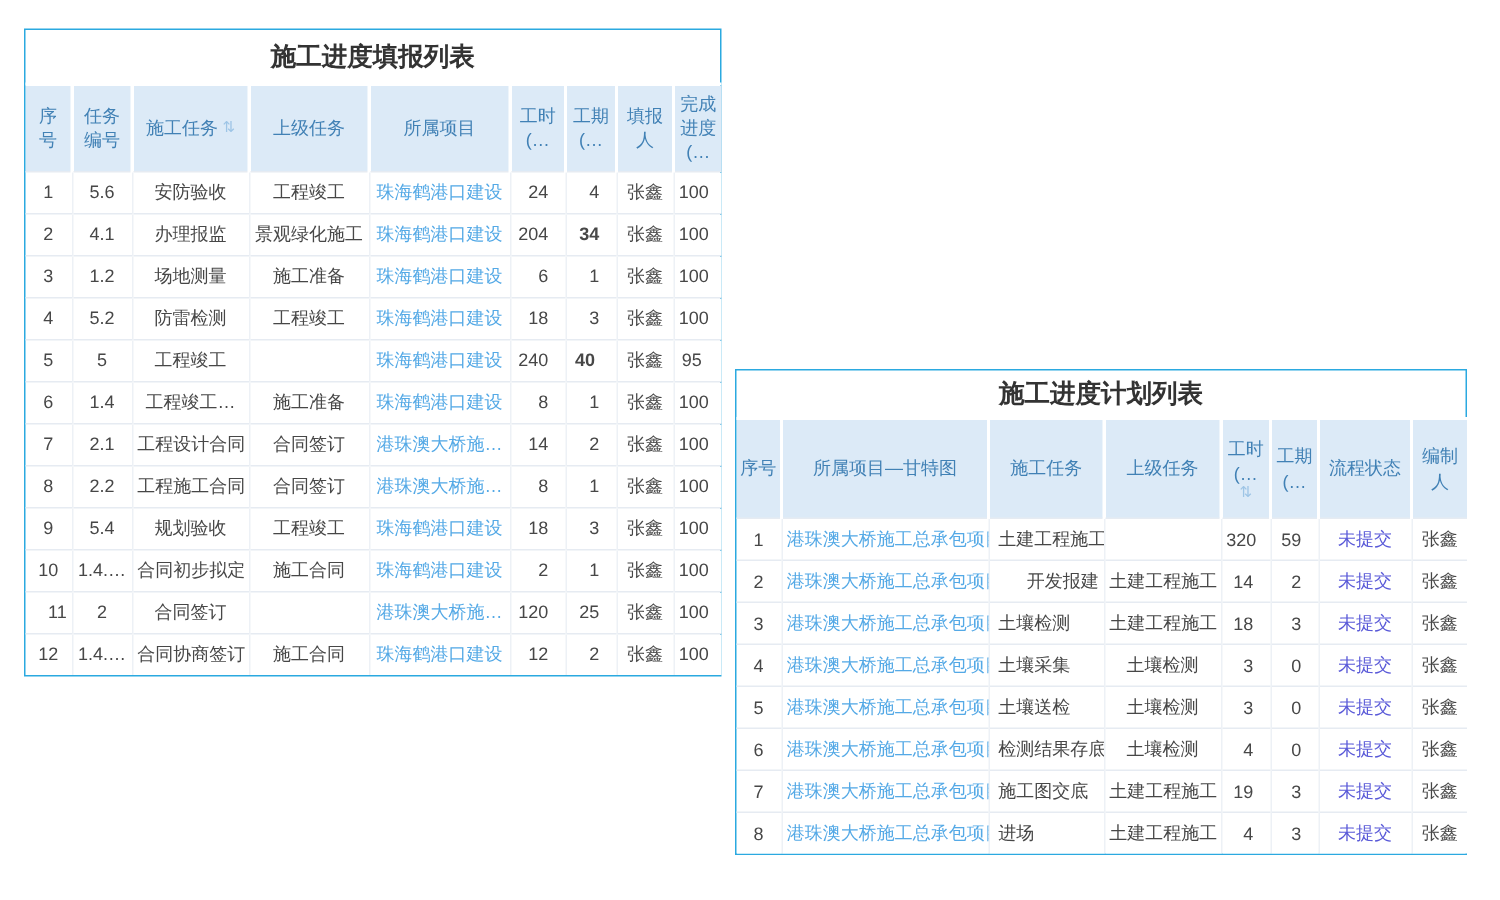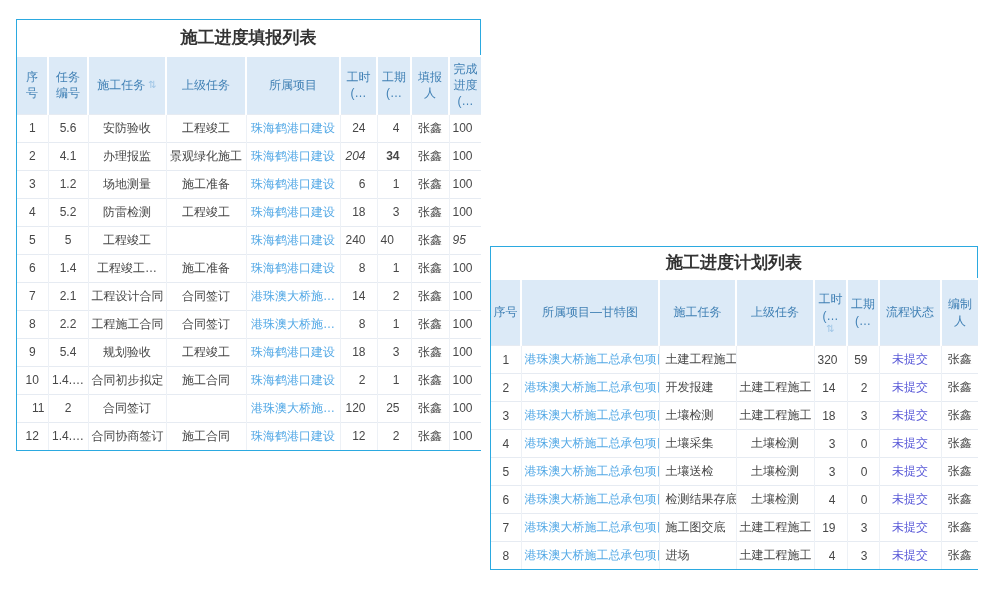--- a/index.html
+++ b/index.html
@@ -129,21 +129,21 @@
           <td class="al-right" style="text-align: right;">4</td>
           <td style="text-align: center;">张鑫</td>
           <td class="al-right" style="text-align: right;">100</td>
         </tr>
         <tr>
           <td style="text-align: center;">2</td>
           <td style="text-align: center;">4.1</td>
           <td style="text-align: center;">办理报监</td>
           <td style="text-align: center;">景观绿化施工</td>
           <td style="text-align: center;"><a class="cell-link">珠海鹤港口建设</a></td>
-          <td class="al-right" style="text-align: right; font-style: italic;">204</td>
+          <td class="al-right" style="text-align: right;">204</td>
           <td class="al-right" style="text-align: right; font-weight: bold;">34</td>
           <td style="text-align: center;">张鑫</td>
           <td class="al-right" style="text-align: right;">100</td>
         </tr>
         <tr>
           <td style="text-align: center;">3</td>
           <td style="text-align: center;">1.2</td>
           <td style="text-align: center;">场地测量</td>
           <td style="text-align: center;">施工准备</td>
           <td style="text-align: center;"><a class="cell-link">珠海鹤港口建设</a></td>
@@ -163,23 +163,23 @@
           <td style="text-align: center;">张鑫</td>
           <td class="al-right" style="text-align: right;">100</td>
         </tr>
         <tr>
           <td style="text-align: center;">5</td>
           <td style="text-align: center;">5</td>
           <td style="text-align: center;">工程竣工</td>
           <td style="text-align: center;"></td>
           <td style="text-align: center;"><a class="cell-link">珠海鹤港口建设</a></td>
           <td class="al-right" style="text-align: right;">240</td>
-          <td class="al-right" style="text-align: left;">40</td>
-          <td style="text-align: center;">张鑫</td>
-          <td class="al-right" style="text-align: left; font-style: italic;">95</td>
+          <td class="al-right" style="text-align: center; font-weight: bold;">40</td>
+          <td style="text-align: center;">张鑫</td>
+          <td class="al-right" style="text-align: center;">95</td>
         </tr>
         <tr>
           <td style="text-align: center;">6</td>
           <td style="text-align: center;">1.4</td>
           <td style="text-align: center;">工程竣工…</td>
           <td style="text-align: center;">施工准备</td>
           <td style="text-align: center;"><a class="cell-link">珠海鹤港口建设</a></td>
           <td class="al-right" style="text-align: right;">8</td>
           <td class="al-right" style="text-align: right;">1</td>
           <td style="text-align: center;">张鑫</td>
@@ -290,21 +290,21 @@
           <td class="al-left" style="text-align: left;">土建工程施工</td>
           <td style="text-align: center;"></td>
           <td class="al-right" style="text-align: right;">320</td>
           <td class="al-right" style="text-align: right;">59</td>
           <td style="text-align: center;"><a class="flow-link">未提交</a></td>
           <td style="text-align: center;">张鑫</td>
         </tr>
         <tr>
           <td style="text-align: center;">2</td>
           <td style="text-align: center;"><a class="cell-link">港珠澳大桥施工总承包项目</a></td>
-          <td class="al-left" style="text-align: left;">开发报建</td>
+          <td class="al-left" style="text-align: right;">开发报建</td>
           <td style="text-align: center;">土建工程施工</td>
           <td class="al-right" style="text-align: right;">14</td>
           <td class="al-right" style="text-align: right;">2</td>
           <td style="text-align: center;"><a class="flow-link">未提交</a></td>
           <td style="text-align: center;">张鑫</td>
         </tr>
         <tr>
           <td style="text-align: center;">3</td>
           <td style="text-align: center;"><a class="cell-link">港珠澳大桥施工总承包项目</a></td>
           <td class="al-left" style="text-align: left;">土壤检测</td>

